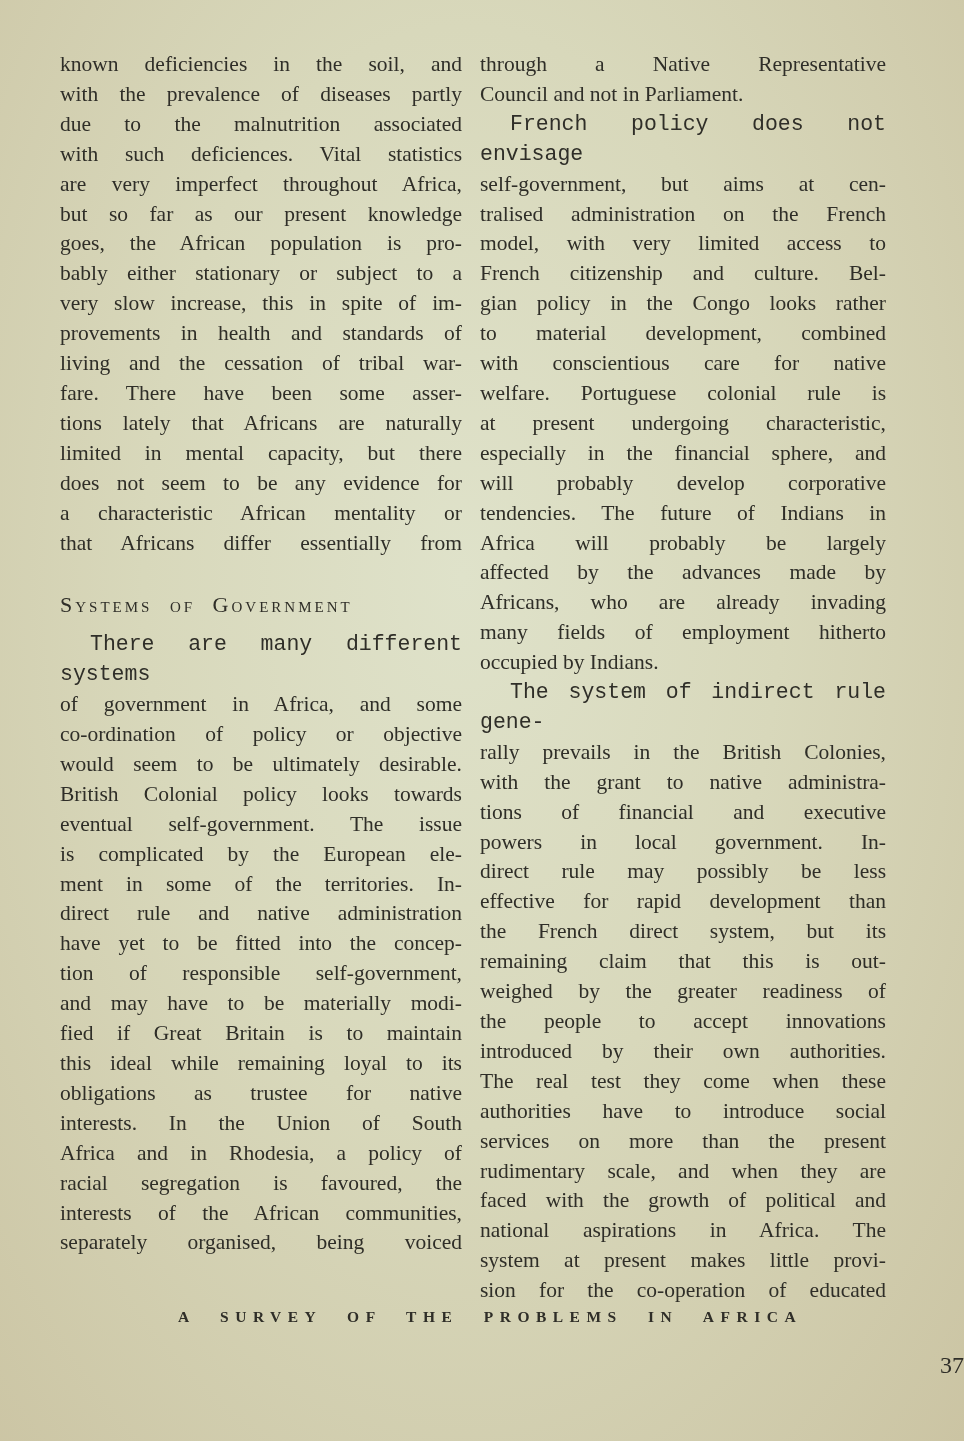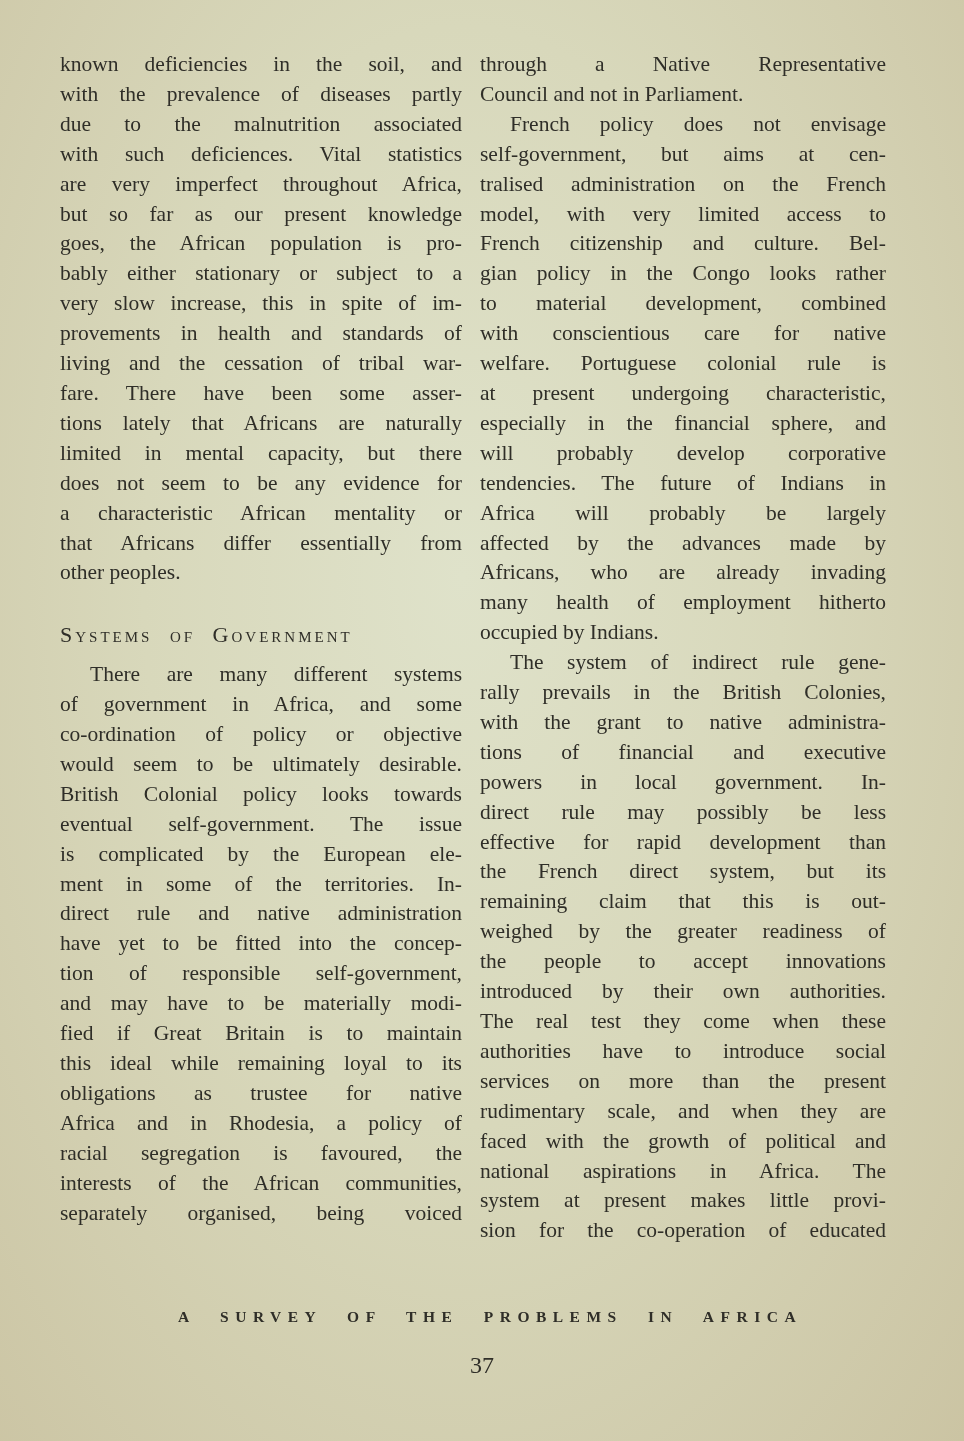--- a/index.html
+++ b/index.html
@@ -19,38 +19,38 @@
     position:absolute;top:50px;
     font-size:21.5px;line-height:29.9px;
   }
   .column.left{left:60px;width:402px;}
   .column.right{left:480px;width:406px;}
   .line{
     text-align:justify;
     text-align-last:justify;
   }
   .line.endpara{text-align-last:left;}
-  .line.indent{text-indent:30px;}
+  .line.indent{text-indent:30px;font-family:Liberation Mono, monospace;}
   .heading{
     font-variant:small-caps;
     letter-spacing:3px;word-spacing:9px;
     font-size:22px;
     margin:32px 0 10px 0;
     line-height:29.9px;
   }
   .running-title{
     position:absolute;top:1308px;left:8px;width:100%;
     text-align:center;
     font-size:15.5px;font-weight:bold;
     letter-spacing:6.5px;word-spacing:15px;
     color:var(--ink,#2f2e28);
   }
   .page-number{
     position:absolute;top:1352px;left:0;width:100%;
-    text-align:center;
+    text-align:right;
     font-size:24px;
   }
 </style>
 </head>
 <body>
 
 <div class="page">
   <div class="column left">
       <div class="line">known deficiencies in the soil, and</div>
       <div class="line">with the prevalence of diseases partly</div>
@@ -62,37 +62,37 @@
       <div class="line">bably either stationary or subject to a</div>
       <div class="line">very slow increase, this in spite of im-</div>
       <div class="line">provements in health and standards of</div>
       <div class="line">living and the cessation of tribal war-</div>
       <div class="line">fare.  There have been some asser-</div>
       <div class="line">tions lately that Africans are naturally</div>
       <div class="line">limited in mental capacity, but there</div>
       <div class="line">does not seem to be any evidence for</div>
       <div class="line">a characteristic African mentality or</div>
       <div class="line">that Africans differ essentially from</div>
-      <div class="line endpara">other peoples.</div>
       <div class="heading">Systems of Government</div>
       <div class="line indent">There are many different systems</div>
       <div class="line">of government in Africa, and some</div>
       <div class="line">co-ordination of policy or objective</div>
       <div class="line">would seem to be ultimately desirable.</div>
       <div class="line">British Colonial policy looks towards</div>
       <div class="line">eventual self-government.  The issue</div>
       <div class="line">is complicated by the European ele-</div>
       <div class="line">ment in some of the territories.  In-</div>
       <div class="line">direct rule and native administration</div>
       <div class="line">have yet to be fitted into the concep-</div>
       <div class="line">tion of responsible self-government,</div>
       <div class="line">and may have to be materially modi-</div>
       <div class="line">fied if Great Britain is to maintain</div>
       <div class="line">this ideal while remaining loyal to its</div>
       <div class="line">obligations as trustee for native</div>
+      <div class="line">interests.  In the Union of South</div>
       <div class="line">Africa and in Rhodesia, a policy of</div>
       <div class="line">racial segregation is favoured, the</div>
       <div class="line">interests of the African communities,</div>
       <div class="line">separately organised, being voiced</div>
     </div>
   <div class="column right">
       <div class="line">through a Native Representative</div>
       <div class="line endpara">Council and not in Parliament.</div>
       <div class="line indent">French policy does not envisage</div>
       <div class="line">self-government, but aims at cen-</div>
@@ -103,21 +103,21 @@
       <div class="line">to material development, combined</div>
       <div class="line">with conscientious care for native</div>
       <div class="line">welfare.  Portuguese colonial rule is</div>
       <div class="line">at present undergoing characteristic,</div>
       <div class="line">especially in the financial sphere, and</div>
       <div class="line">will probably develop corporative</div>
       <div class="line">tendencies.  The future of Indians in</div>
       <div class="line">Africa will probably be largely</div>
       <div class="line">affected by the advances made by</div>
       <div class="line">Africans, who are already invading</div>
-      <div class="line">many health of employment hitherto</div>
+      <div class="line">many fields of employment hitherto</div>
       <div class="line endpara">occupied by Indians.</div>
       <div class="line indent">The system of indirect rule gene-</div>
       <div class="line">rally prevails in the British Colonies,</div>
       <div class="line">with the grant to native administra-</div>
       <div class="line">tions of financial and executive</div>
       <div class="line">powers in local government.  In-</div>
       <div class="line">direct rule may possibly be less</div>
       <div class="line">effective for rapid development than</div>
       <div class="line">the French direct system, but its</div>
       <div class="line">remaining claim that this is out-</div>

